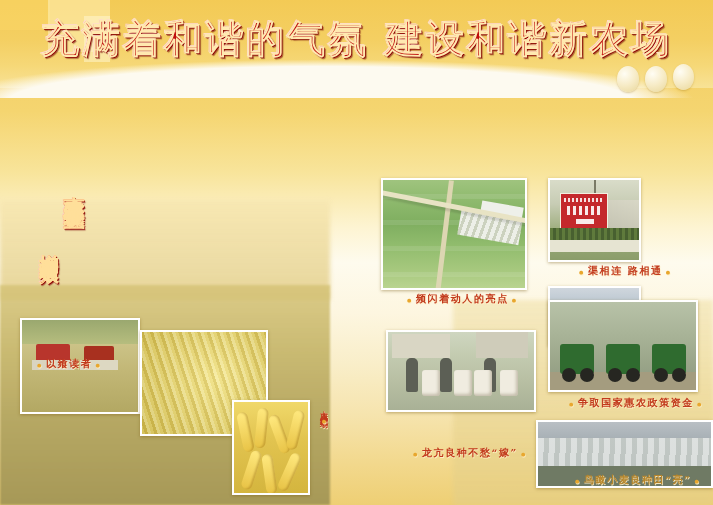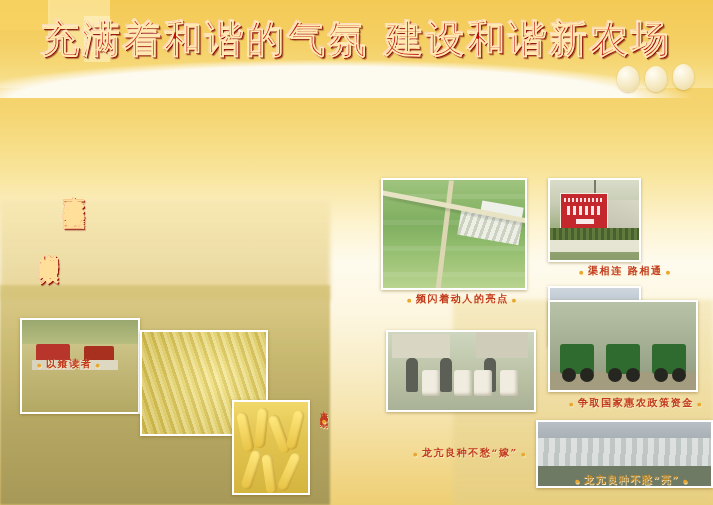--- a/index.html
+++ b/index.html
@@ -289,15 +289,15 @@
       <div class="wheel" style="left:104px"></div>
       <div class="wheel" style="left:122px"></div>
   </div>
   <div class="cap c6">争取国家惠农政策资金</div>
 
   <div class="photo p9">
     <div class="bg"></div>
       <div class="gh"></div>
       <div class="field"></div>
   </div>
-  <div class="cap c7">龙亢良种不愁“亮”</div>
+  <div class="cap c7">鸟瞰小麦良种田“亮”</div>
 
 </div>
 
 </body></html>

